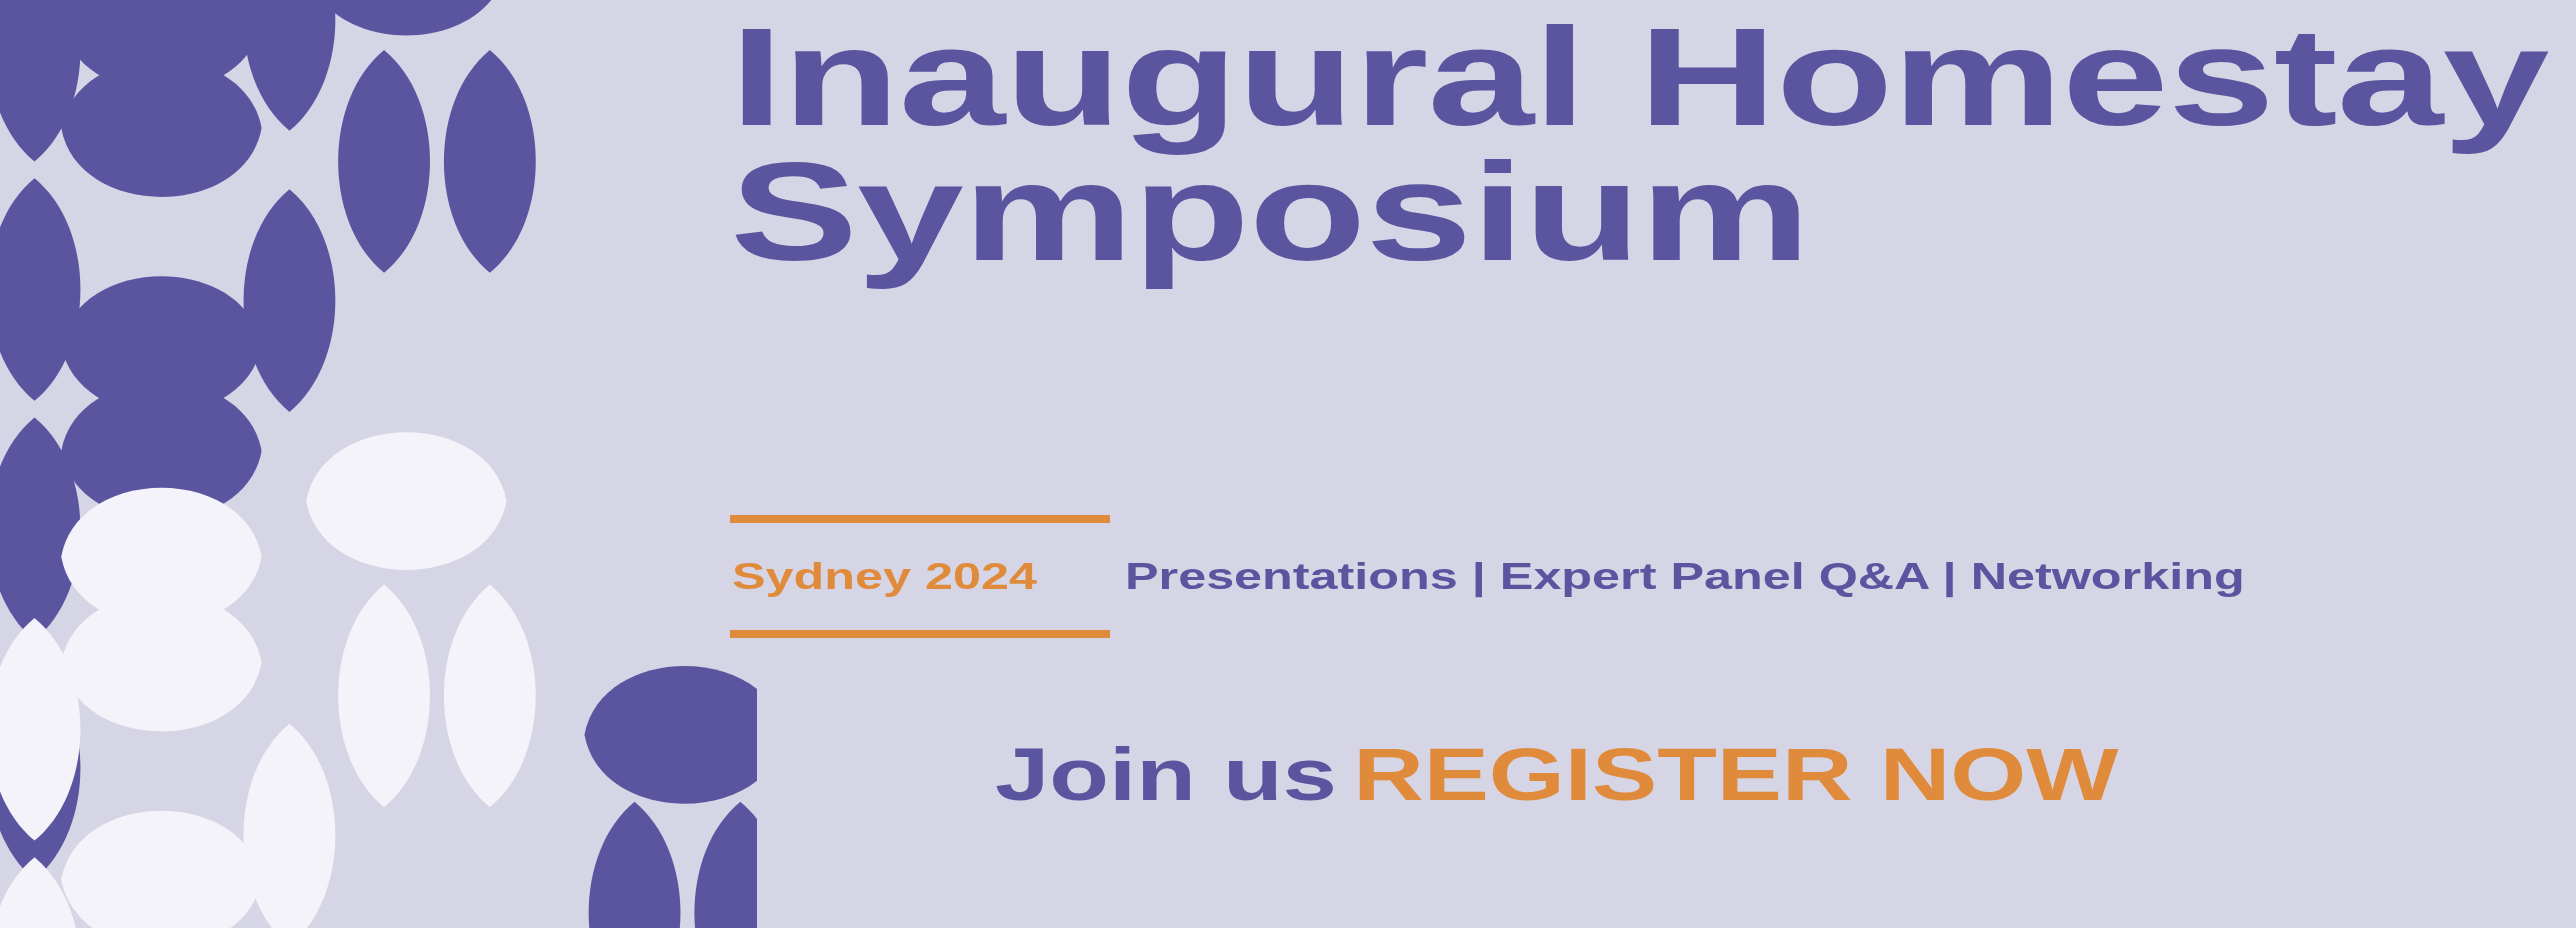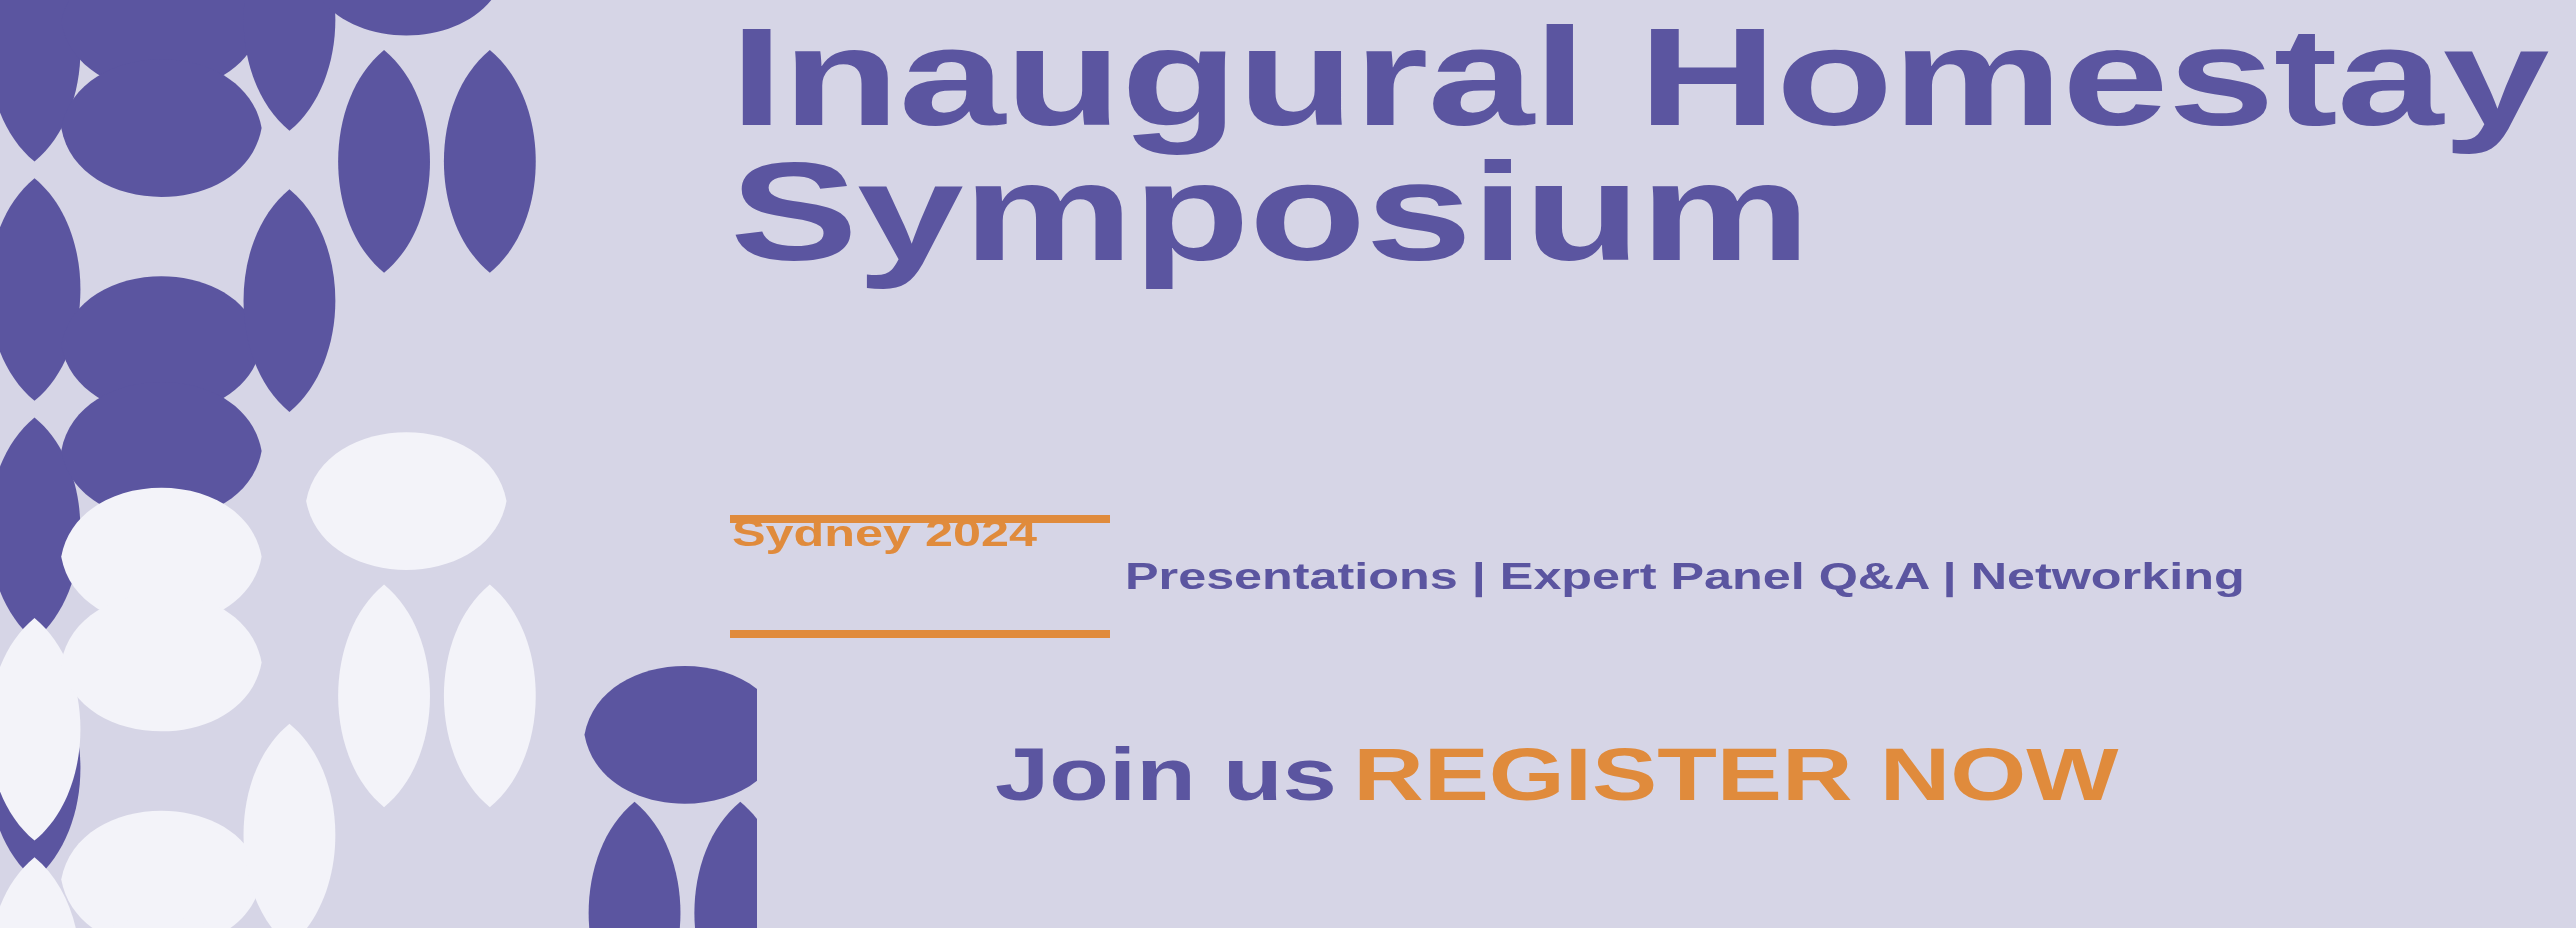--- a/index.html
+++ b/index.html
@@ -64,20 +64,21 @@
     position: absolute;
     left: 0;
     top: 515px;
     display: flex;
     align-items: center;
     height: 123px;
   }
   .place-badge {
     position: relative;
     display: flex;
+    align-items: center;
     justify-content: flex-start;
     width: 380px;
     height: 123px;
     box-sizing: border-box;
   }
   .place-badge .rule {
     position: absolute;
     left: 0;
     width: 380px;
     height: 8.4px;

